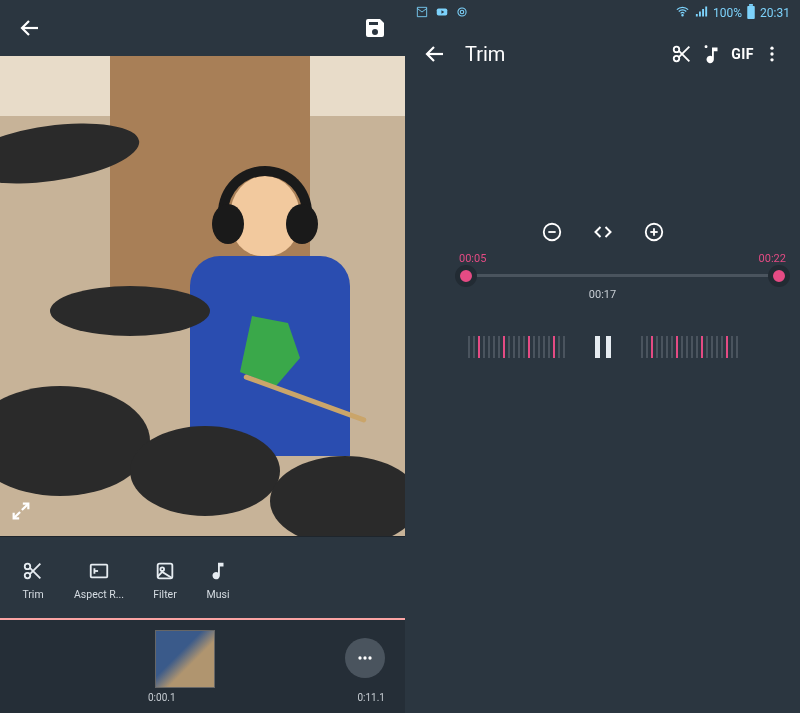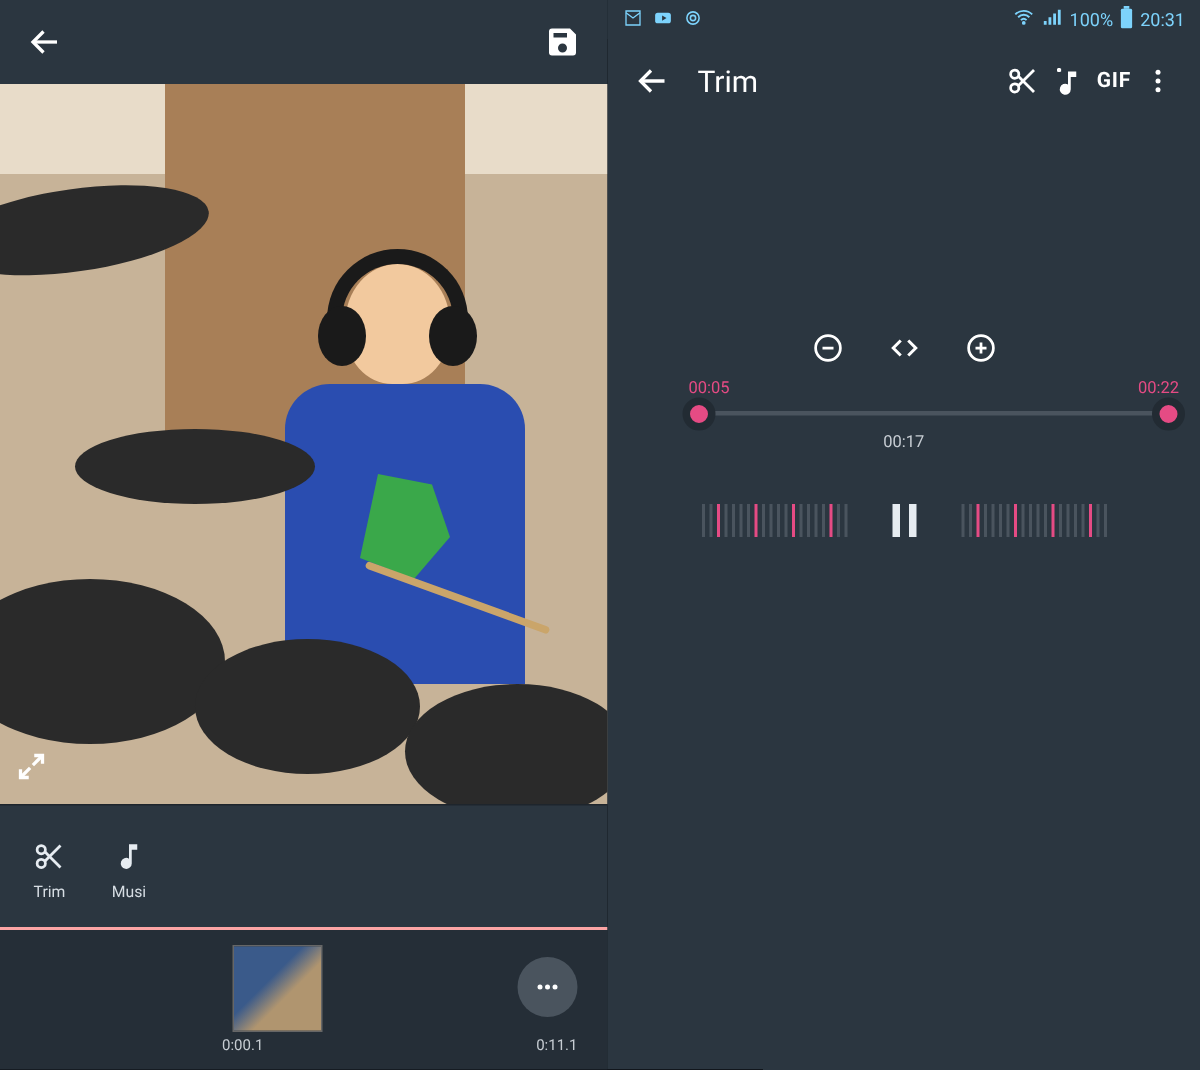--- a/index.html
+++ b/index.html
@@ -139,20 +139,36 @@
 
     <div class="lp-tools">
       <div class="tool">
         <svg width="22" height="22" viewBox="0 0 24 24" fill="none" stroke="currentColor" stroke-width="2">
             <circle cx="6" cy="7" r="3"></circle>
             <circle cx="6" cy="17" r="3"></circle>
             <path d="M8.6 8.6L20 20"></path>
             <path d="M8.6 15.4L20 4"></path>
           </svg>
         <span>Trim</span>
+      </div>
+      <div class="tool">
+        <svg width="22" height="22" viewBox="0 0 24 24" fill="none" stroke="currentColor" stroke-width="2">
+            <rect x="3" y="5" width="18" height="14" rx="1"></rect>
+            <path d="M7 9v6"></path>
+            <path d="M7 12h4"></path>
+          </svg>
+        <span>Aspect R...</span>
+      </div>
+      <div class="tool">
+        <svg width="22" height="22" viewBox="0 0 24 24" fill="none" stroke="currentColor" stroke-width="2">
+            <rect x="4" y="4" width="16" height="16" rx="2"></rect>
+            <circle cx="9" cy="10" r="2"></circle>
+            <path d="M4 18l5-5 11 7"></path>
+          </svg>
+        <span>Filter</span>
       </div>
       <div class="tool" style="flex:0 0 40px">
         <svg width="22" height="22" viewBox="0 0 24 24" fill="currentColor">
             <path d="M12 3v10.55A4 4 0 1 0 14 17V7h4V3h-6z"></path>
           </svg>
         <span>Musi</span>
       </div>
     </div>
 
     <div class="lp-timeline">

